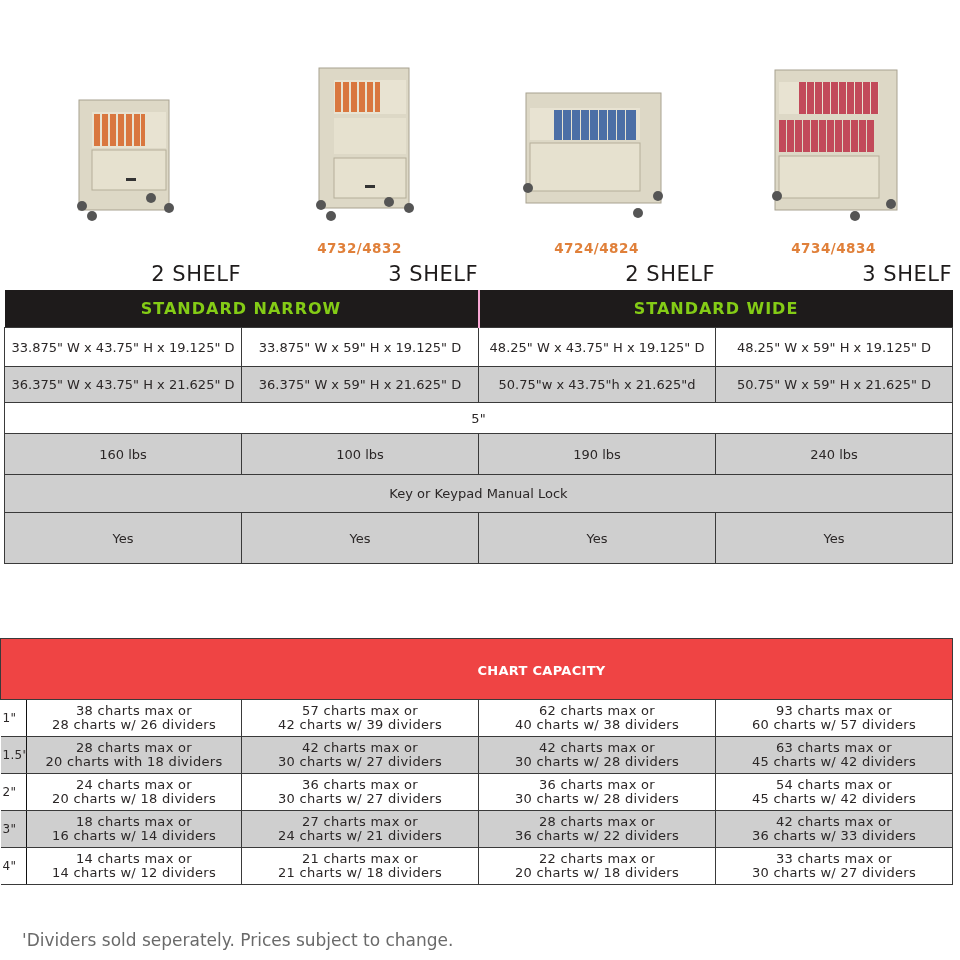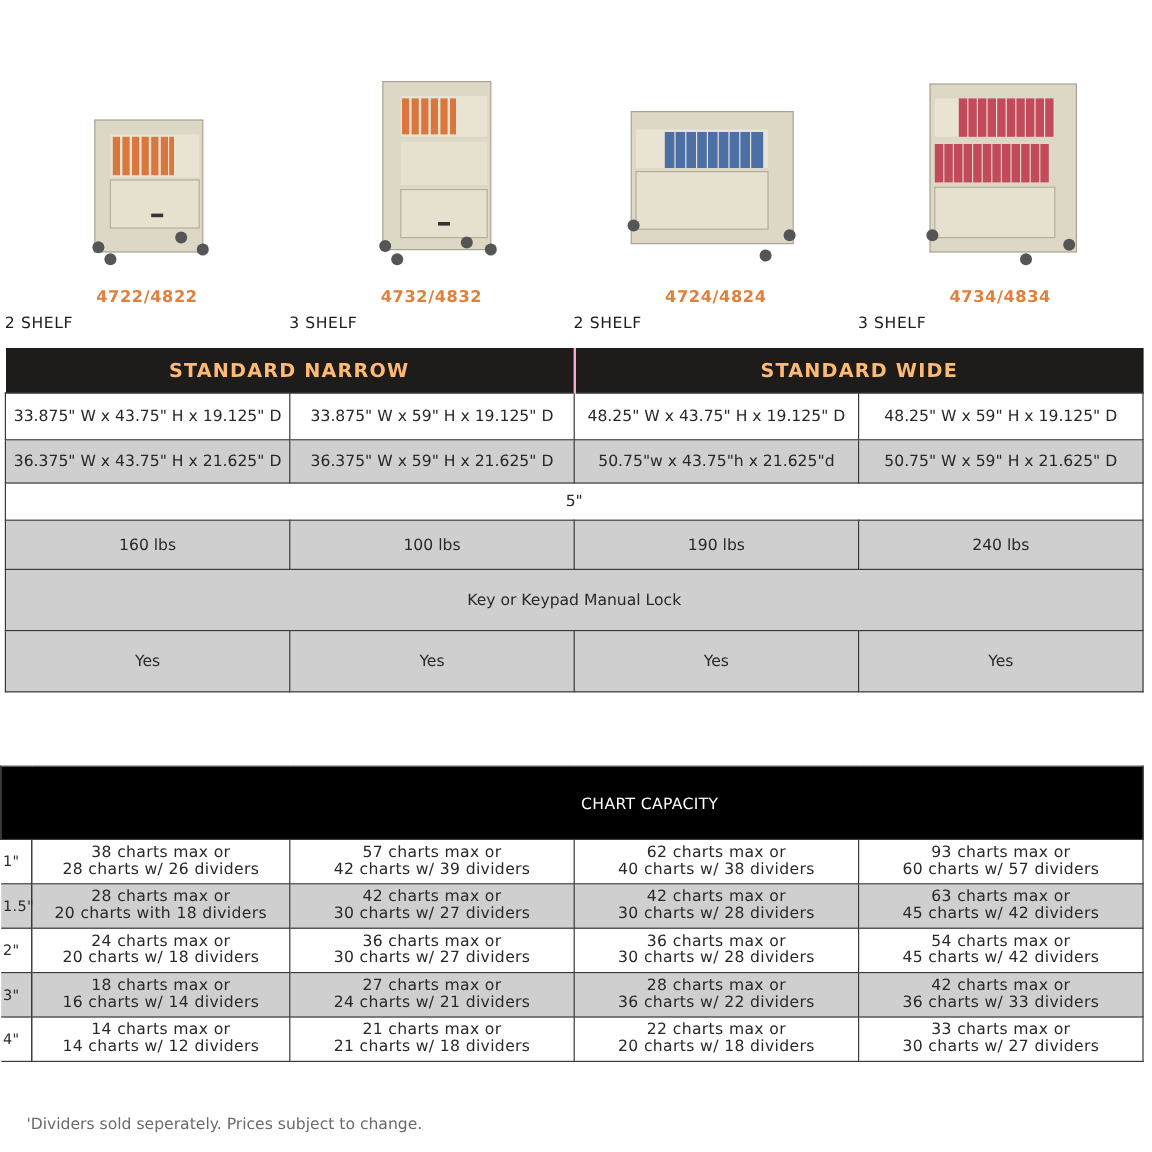--- a/index.html
+++ b/index.html
@@ -3,38 +3,38 @@
 <meta charset="utf-8">
 <style>
   html, body { margin:0; padding:0; background:#ffffff; }
   body { width:960px; height:960px; position:relative; overflow:hidden;
          font-family:"DejaVu Sans","Liberation Sans",sans-serif; color:#1e1b1b; }
   .products { position:absolute; left:4px; top:0; width:948px; height:290px; display:flex; }
   .product { width:237px; position:relative; }
   .product svg { position:absolute; left:0; top:0; }
   .model { position:absolute; left:0; right:0; top:240px; text-align:center;
            color:#e0803a; font-weight:bold; font-size:13.5px; letter-spacing:0.5px; }
-  .shelf { position:absolute; left:0; right:0; top:262px; text-align:left;
-           font-size:13px; letter-spacing:0.5px; color:#1e1b1b; }
+  .shelf { position:absolute; left:0; right:0; top:262px; text-align:right;
+           font-size:21px; letter-spacing:0.5px; color:#1e1b1b; }
 
   table { border-collapse:collapse; position:absolute; left:4px; width:948px; table-layout:fixed; }
   td, th { text-align:center; font-size:13px; color:#2b2727; padding:0; }
   .spec td { border:1px solid #3a3a3a; }
-  .hdr th { background:#1e1b1b; color:#fdba74; font-size:16px; letter-spacing:1px; font-weight:bold; height:37px;
+  .hdr th { background:#1e1b1b; color:#84cc16; font-size:16px; letter-spacing:1px; font-weight:bold; height:37px;
             border-left:1px solid #ffffff; }
   .g { background:#cfcfcf; }
   .w { background:#ffffff; }
 
   #spec { top:290px; }
   #cap { top:638px; }
-  .caphdr td { background:#000000; color:#fff; font-weight:normal; font-size:20px; letter-spacing:1.5px;
+  .caphdr td { background:#ef4444; color:#fff; font-weight:bold; font-size:20px; letter-spacing:1.5px;
                height:55px; padding-top:5px; border:none; }
   .cap td { border:1px solid #3a3a3a; font-size:13px; line-height:14.5px; letter-spacing:0.3px; }
   .cap td.size { border-left:none; font-size:12px; text-align:left; padding-left:2px; border-right:1.5px solid #111; }
-  .footnote { position:absolute; left:22px; top:930px; font-size:13px; color:#6a6a6a; }
+  .footnote { position:absolute; left:22px; top:930px; font-size:17px; color:#6a6a6a; }
 </style>
 </head>
 <body>
 
 <div class="products">
   <div class="product">
     <svg width="237" height="235">
       <rect x="75" y="100" width="90" height="110" fill="#ddd8c6" stroke="#a8a290"></rect>
       <rect x="88" y="112" width="74" height="36" fill="#e8e3d2"></rect>
       <g fill="#d9773f">
@@ -46,21 +46,20 @@
           <rect x="130" y="114" width="6" height="32"></rect>
           <rect x="137" y="114" width="4" height="32"></rect>
         </g>
       <rect x="88" y="150" width="74" height="40" fill="#e6e1cf" stroke="#b5ae99"></rect>
       <rect x="122" y="178" width="10" height="3" fill="#333"></rect>
       <circle cx="78" cy="206" r="5" fill="#555"></circle>
         <circle cx="88" cy="216" r="5" fill="#555"></circle>
         <circle cx="147" cy="198" r="5" fill="#555"></circle>
         <circle cx="165" cy="208" r="5" fill="#555"></circle>
     </svg>
-    <div class="model">4722/4822</div>
     <div class="shelf">2 SHELF</div>
   </div>
   <div class="product">
     <svg width="237" height="235">
       <rect x="315" y="68" width="90" height="140" fill="#ddd8c6" stroke="#a8a290" transform="translate(-237,0)"></rect>
       <rect x="93" y="80" width="72" height="34" fill="#e8e3d2"></rect>
       <g fill="#d9773f">
           <rect x="94" y="82" width="6" height="30"></rect>
           <rect x="102" y="82" width="6" height="30"></rect>
           <rect x="110" y="82" width="6" height="30"></rect>
@@ -168,21 +167,21 @@
   </tr>
   <tr class="w" style="height:31px">
     <td colspan="4">5"</td>
   </tr>
   <tr class="g" style="height:41px">
     <td>160 lbs</td>
     <td>100 lbs</td>
     <td>190 lbs</td>
     <td>240 lbs</td>
   </tr>
-  <tr class="g" style="height:51px">
+  <tr class="g" style="height:38px">
     <td colspan="4">Key or Keypad Manual Lock</td>
   </tr>
   <tr class="g" style="height:51px">
     <td>Yes</td>
     <td>Yes</td>
     <td>Yes</td>
     <td>Yes</td>
   </tr>
 </tbody>
   </table>

